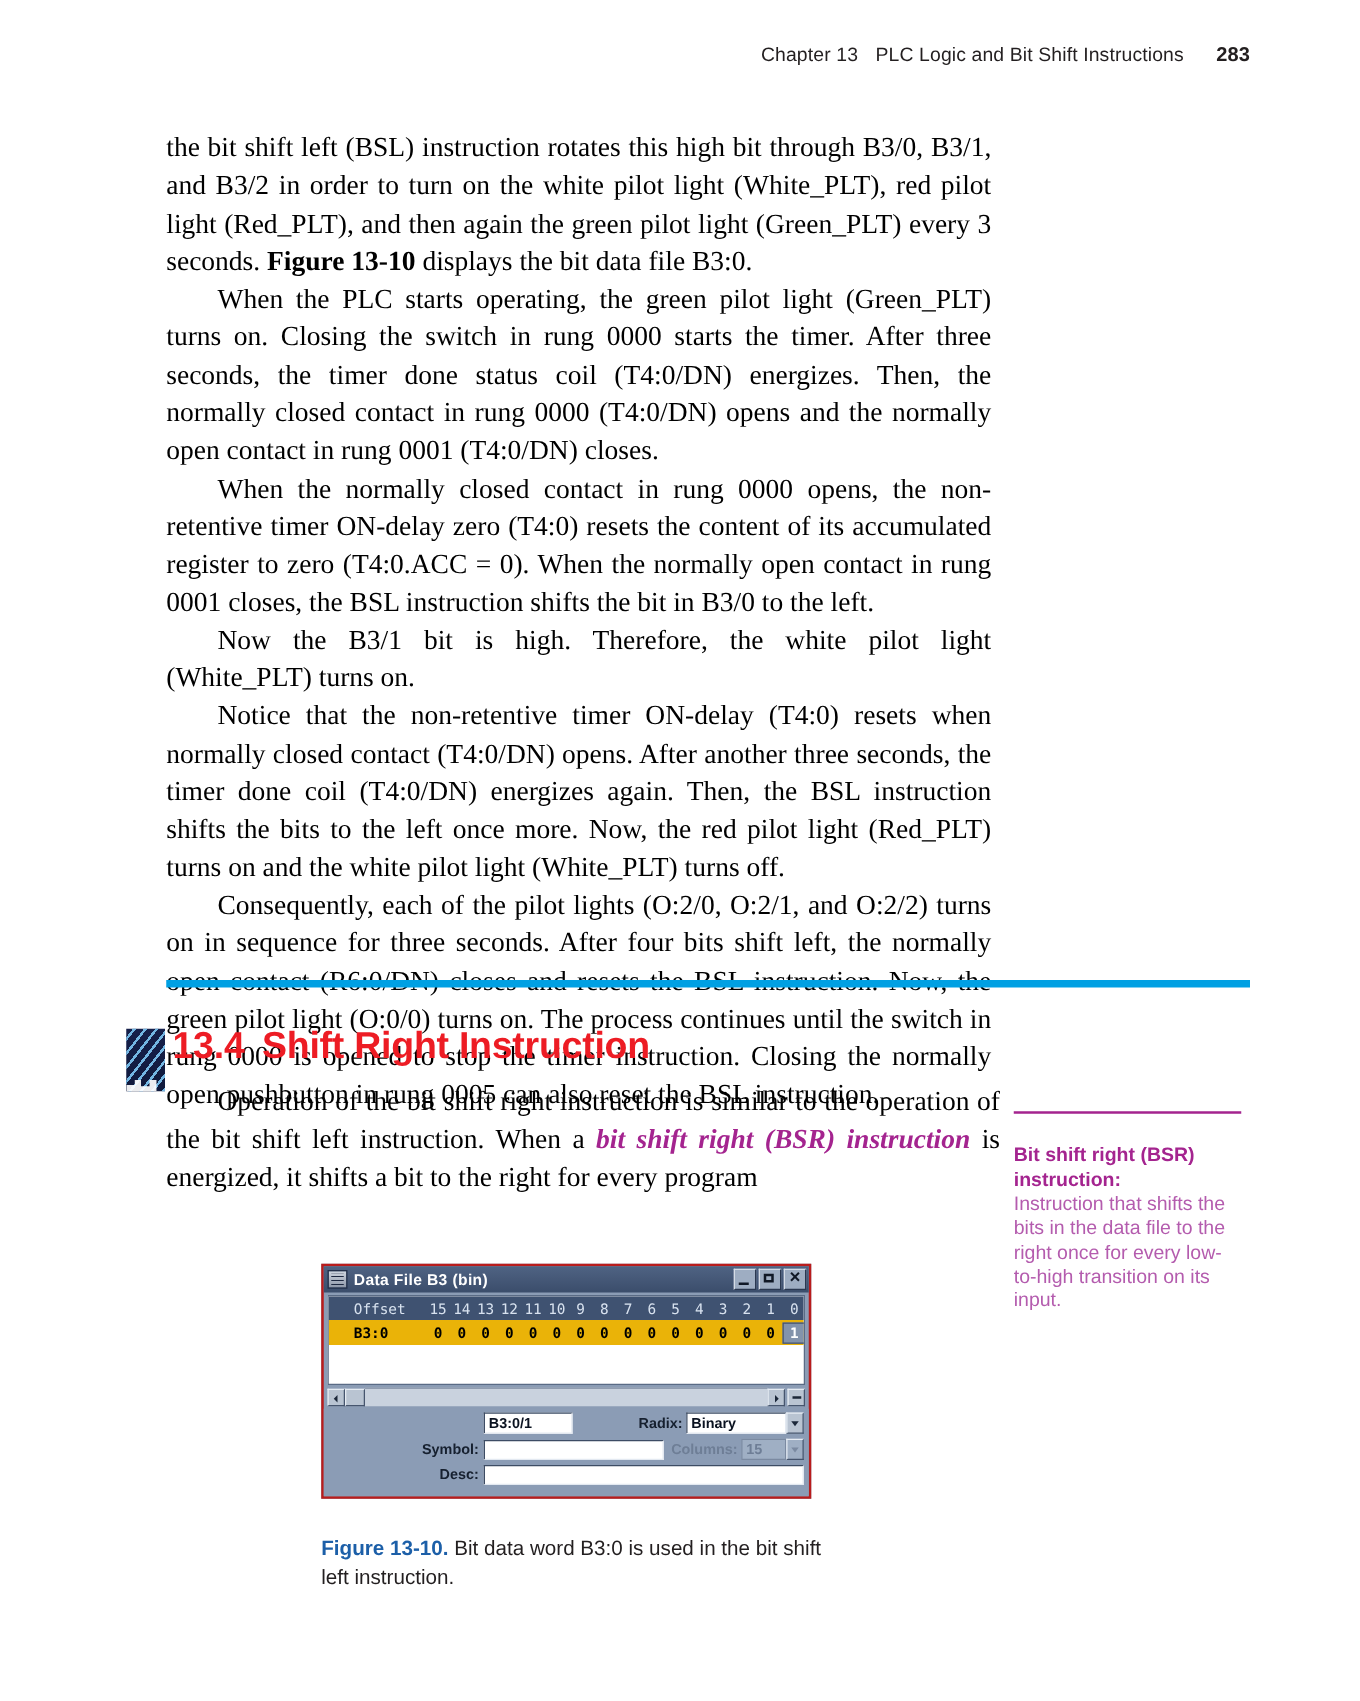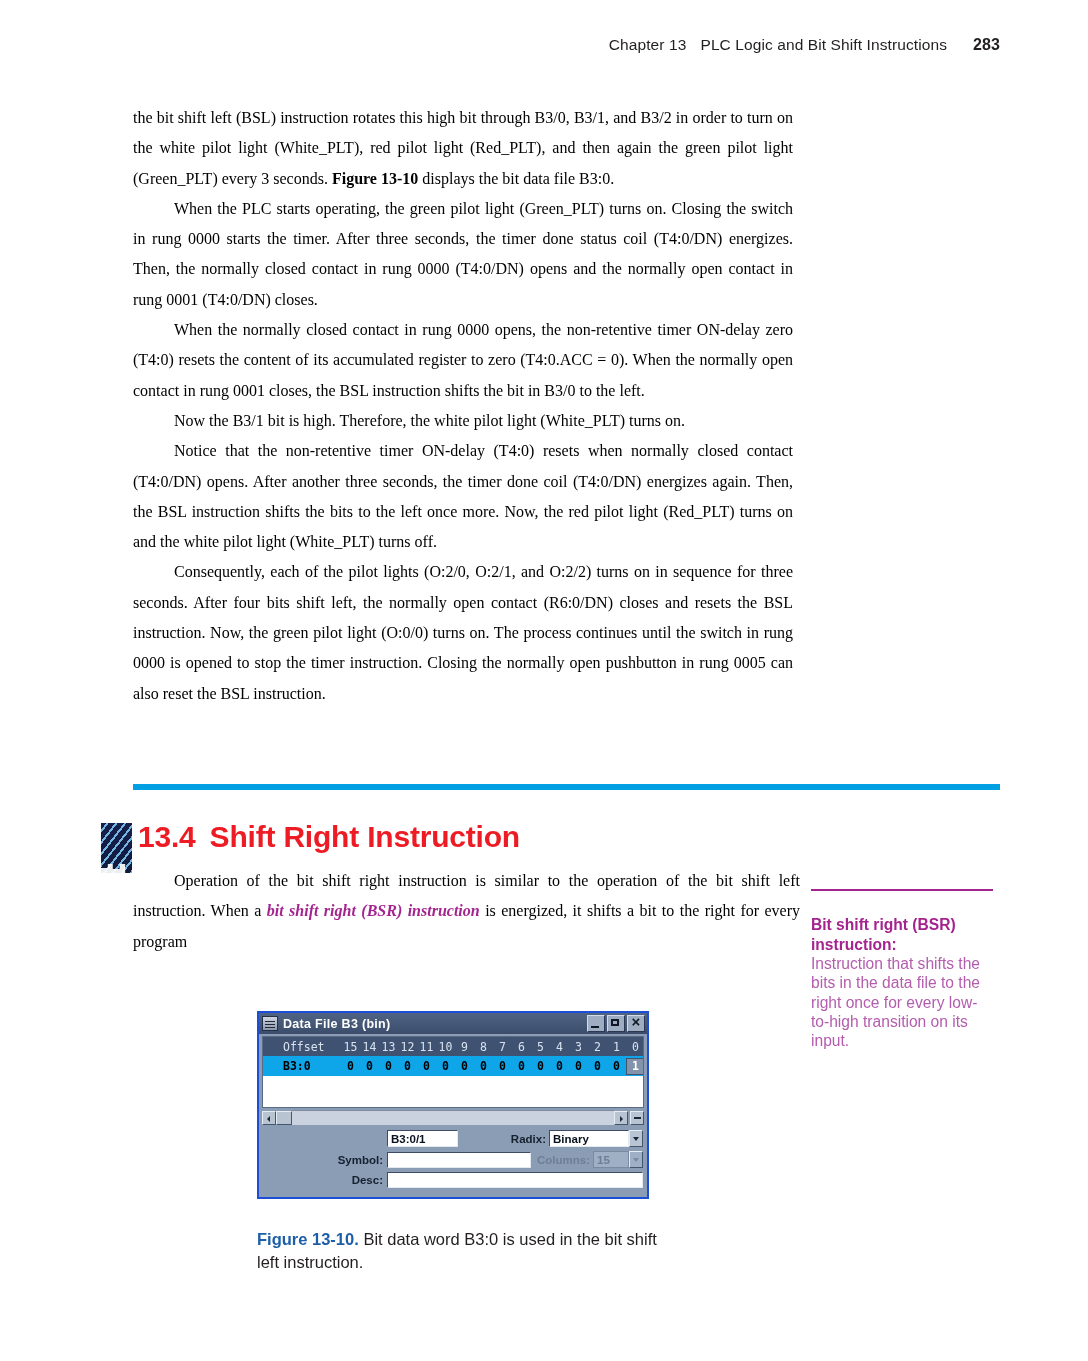--- a/index.html
+++ b/index.html
@@ -37,21 +37,21 @@
 
   
   .text-col {
     position: absolute;
     left: 133px;
     top: 103px;
     width: 660px;
   }
   p.body {
     margin: 0;
-    font-size: 16px;
+    font-size: 22px;
     line-height: 30.3px;
     text-align: justify;
     text-justify: inter-word;
     hyphens: manual;
   }
   p.body.indent { text-indent: 41px; }
   .b { font-weight: bold; }
   .nowrap { white-space: nowrap; }
   .term {
     color: #a4248f;
@@ -140,21 +140,21 @@
 
   
   .figure-wrap {
     position: absolute;
     left: 257px;
     top: 1011px;
     width: 392px;
   }
   .win {
     width: 392px;
-    border: 2px solid #1d4ed8;
+    border: 2px solid #b91c1c;
     background: #8b9cb5;
     box-sizing: border-box;
     font-family: "DejaVu Sans Mono", monospace;
   }
   .win-title {
     height: 21px;
     background: linear-gradient(#4f6383, #3b4d6b);
     display: flex;
     align-items: center;
     padding: 0 2px 0 3px;
@@ -226,21 +226,21 @@
     height: 18px;
     font-size: 11.5px;
     letter-spacing: 0px;
   }
   .grid-head {
     background: #3f5271;
     color: #d8e2ef;
     height: 19px;
   }
   .grid-row {
-    background: #0ea5e9;
+    background: #eab308;
     color: #000000;
     font-weight: bold;
     height: 20px;
   }
   .cell-offset {
     width: 78px;
     padding-left: 20px;
     box-sizing: border-box;
     flex: 0 0 auto;
   }

